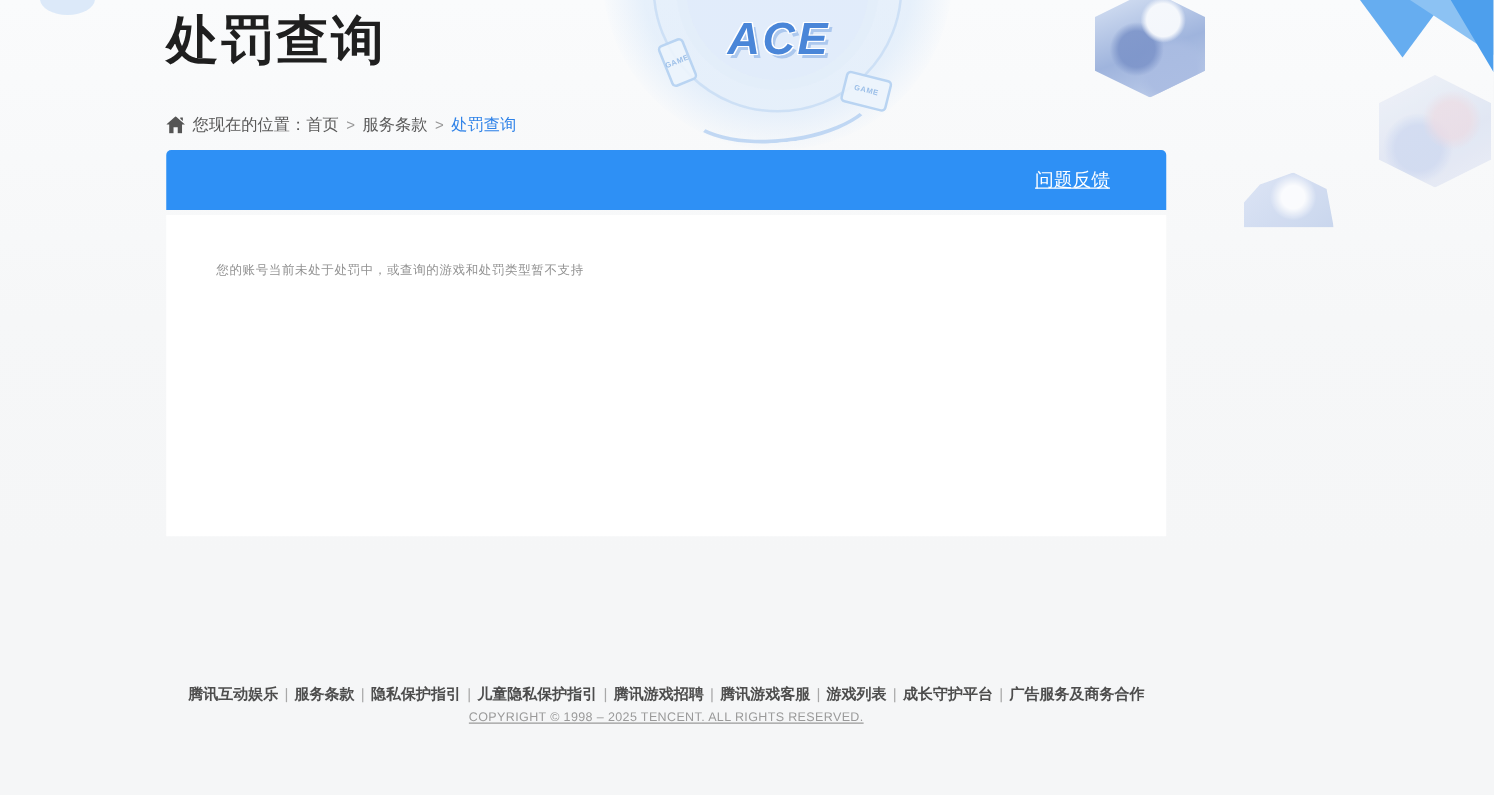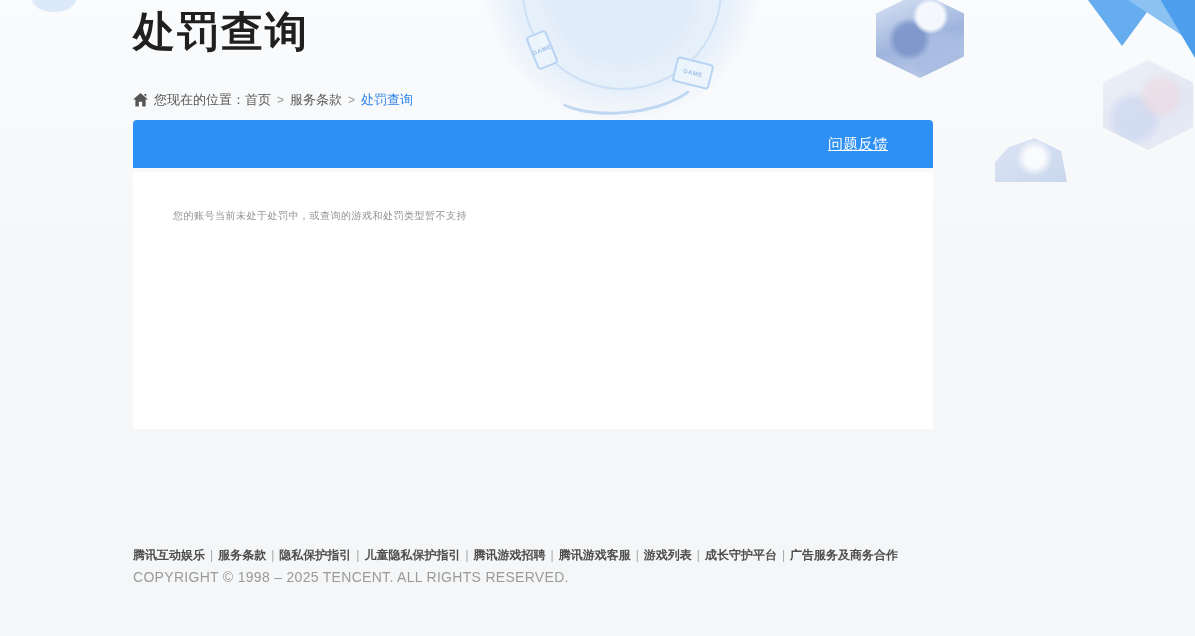--- a/index.html
+++ b/index.html
@@ -76,43 +76,44 @@
             display: flex; align-items: center; justify-content: flex-end; }
   .feedback-link { color: #ffffff; font-size: 15px; text-decoration: underline;
                    margin-right: 45px; cursor: pointer; }
 
   .panel { position: absolute; top: 172px; left: 0; width: 800px; height: 257px;
            background: #ffffff; }
   .result-message { position: absolute; top: 37px; left: 40px; font-size: 10px;
                     color: #929292; letter-spacing: .5px; white-space: nowrap; }
 
   
-  .footer { position: absolute; left: 133px; top: 547px; width: 800px; }
+  .footer { position: absolute; left: 133px; top: 547px; width: 800px; text-align: center; }
   .footer-links { font-size: 12px; font-weight: 700; color: #4d4d4d; line-height: 16px; }
   .footer-links a { color: #4d4d4d; text-decoration: none; cursor: pointer; }
   .footer-links .fsep { color: #a8a8a8; font-weight: 400; margin: 0 5px; }
-  .copyright { margin-top: 6px; font-size: 14px; color: #9a9a9a; letter-spacing: .3px; }
+  .copyright { margin-top: 6px; font-size: 10px; color: #9a9a9a; letter-spacing: .3px; text-decoration: underline; }
   .company { margin-top: 5px; font-size: 11px; font-weight: 700; color: #4d4d4d; }
 </style>
 </head>
 <body>
 
 <div class="stage">
 
   <div class="decor dot-tl"></div>
   <div class="decor halo"></div>
   <div class="decor ring-outer"></div>
   <div class="decor ring-inner"></div>
   <div class="decor arc"></div>
   <div class="decor device device-phone">
     <span>GAME</span>
   </div>
   <div class="decor device device-monitor">
     <span>GAME</span>
   </div>
+  <div class="decor ace-text">ACE</div>
   <div class="decor hex hex-char-1"></div>
   <div class="decor hex hex-char-2"></div>
   <div class="decor char-small"></div>
   <div class="tri tri-1"></div>
   <div class="tri tri-2"></div>
   <div class="tri tri-3"></div>
 
   <div class="container">
     <h1 class="page-title">处罚查询</h1>
 

